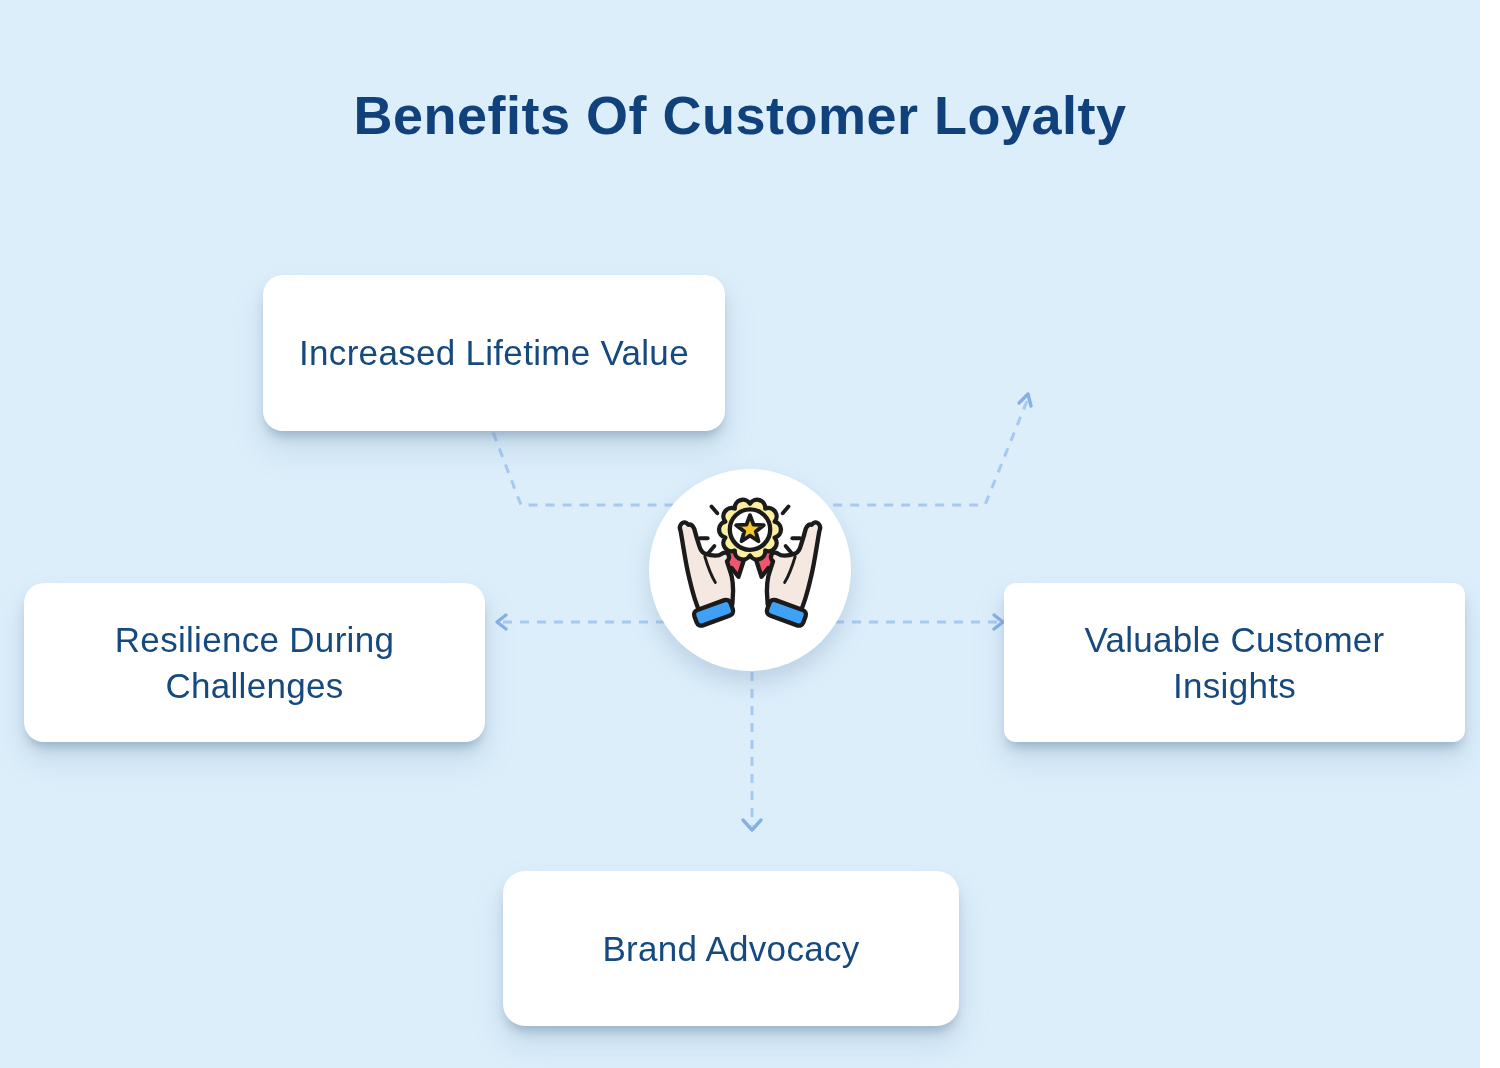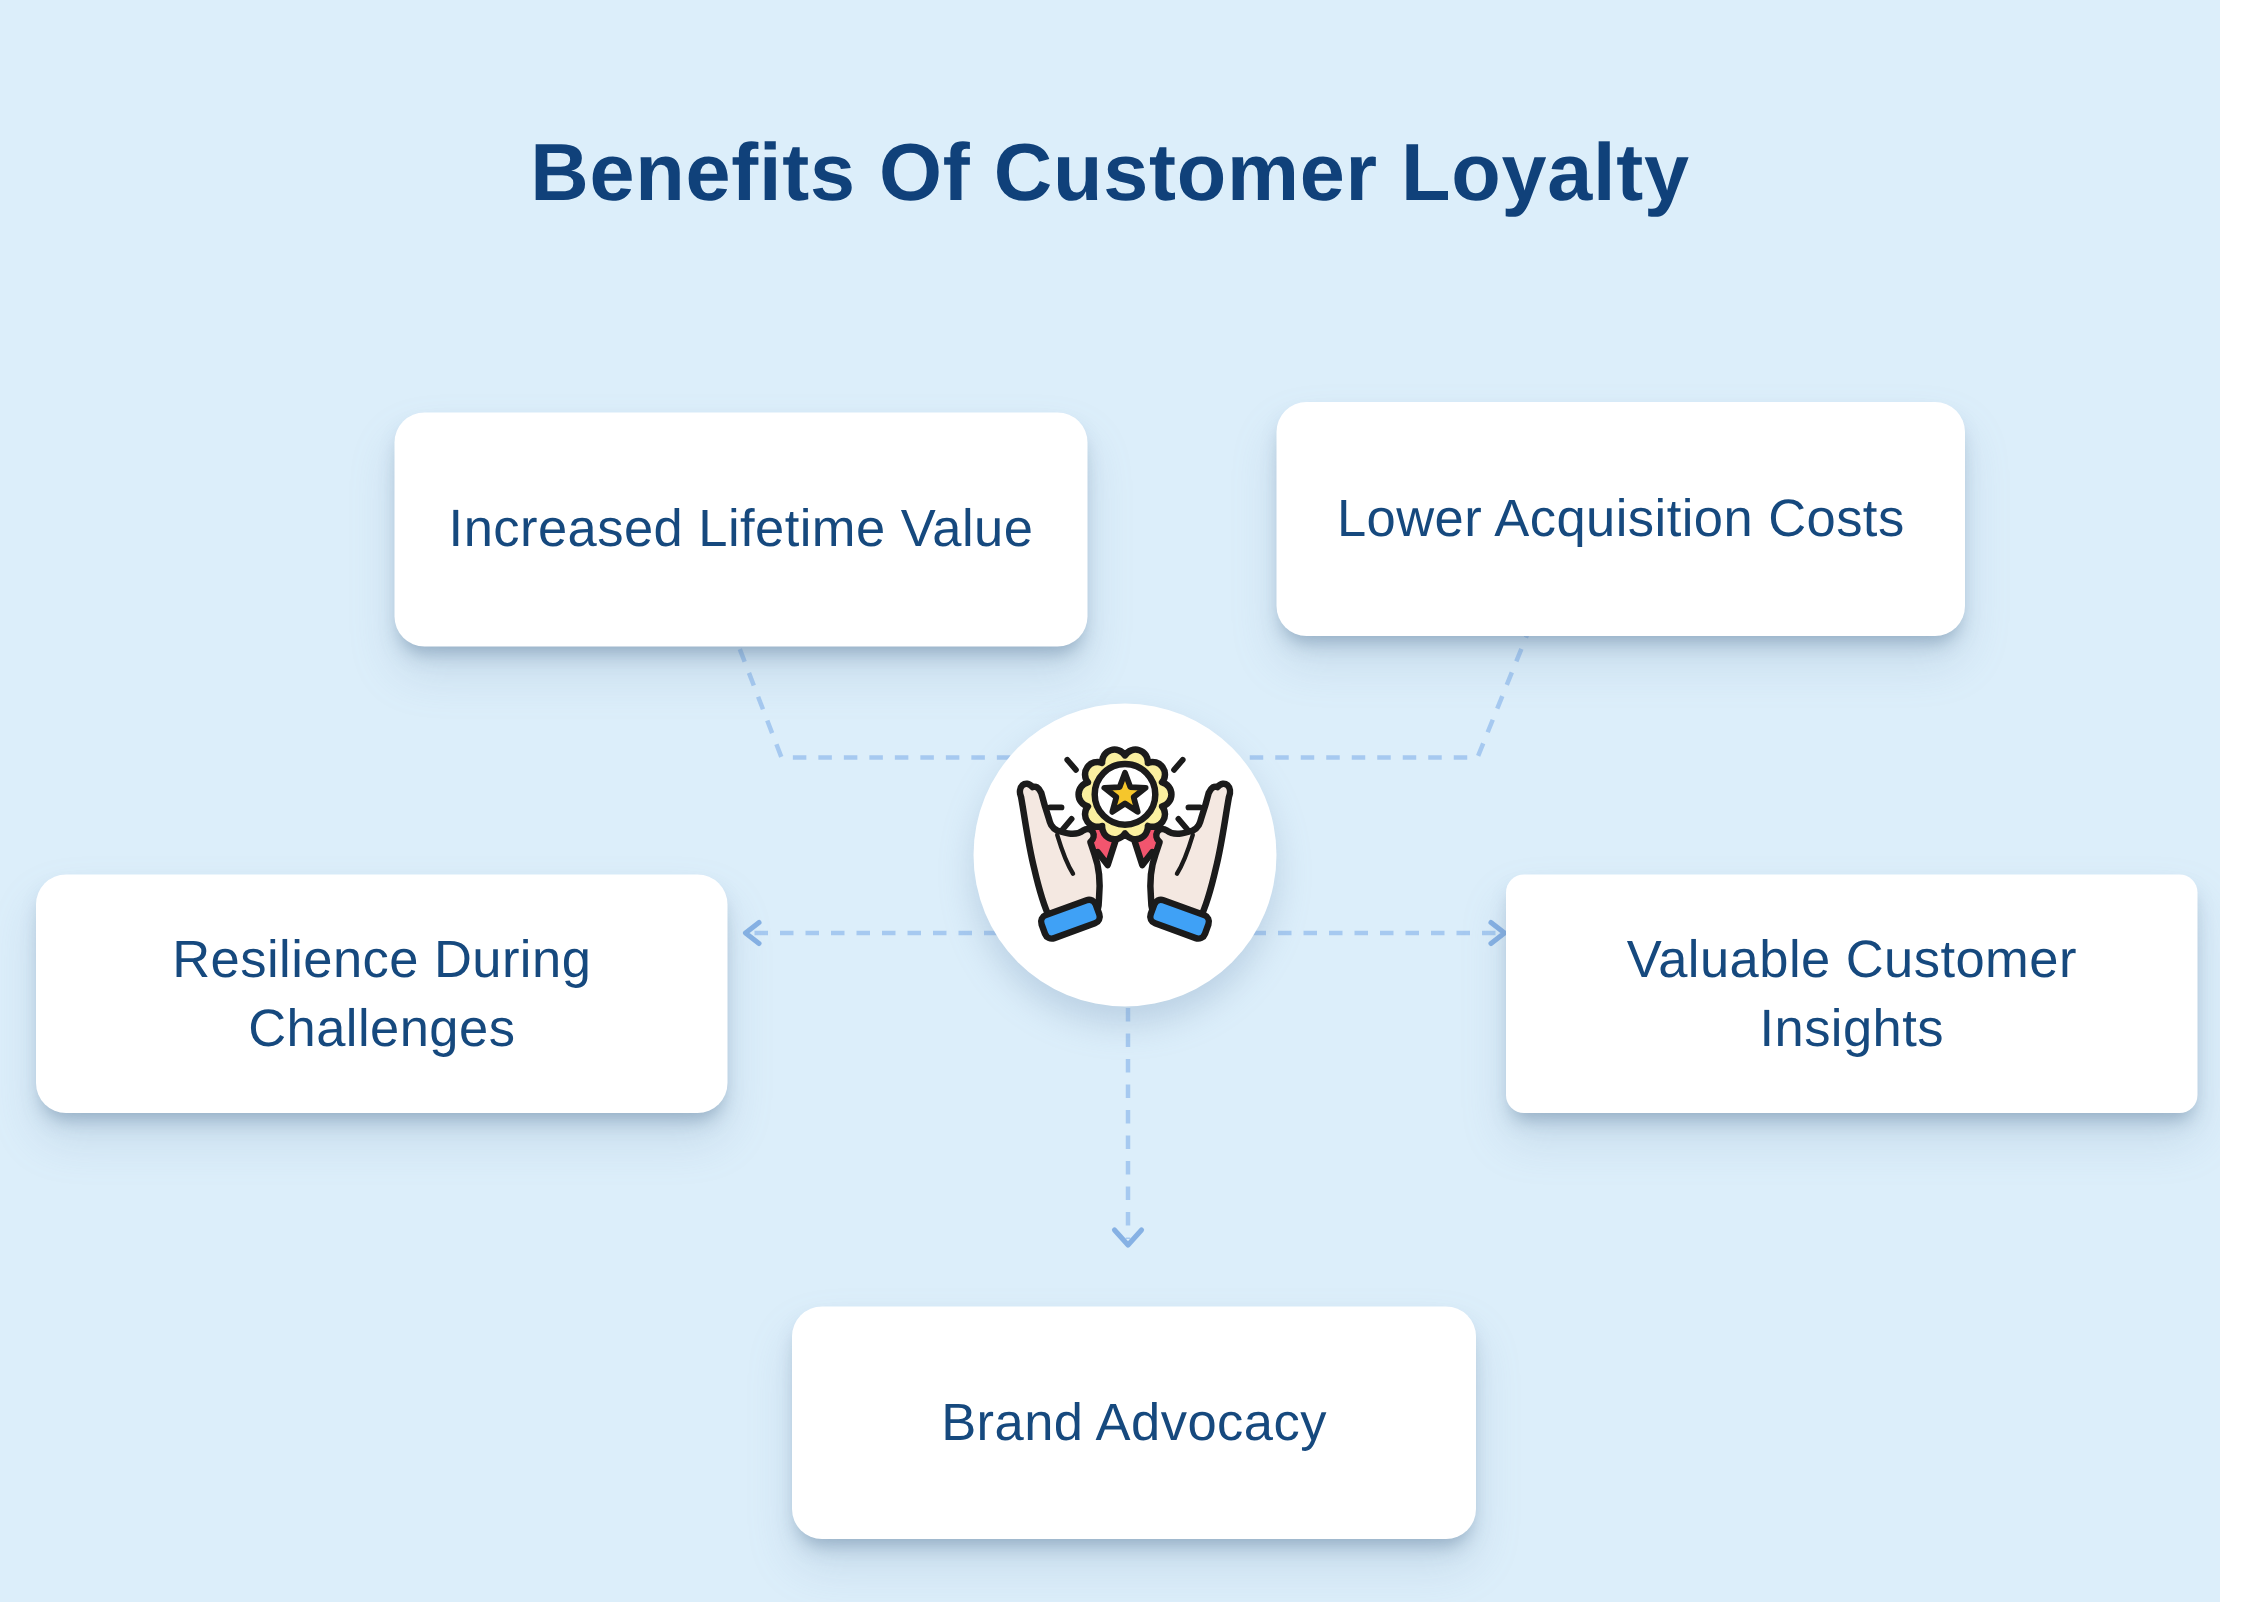--- a/index.html
+++ b/index.html
@@ -40,21 +40,21 @@
     padding:0 28px;
     box-sizing:border-box;
     box-shadow: 0 8px 12px -4px rgba(96,126,156,0.5), 0 18px 30px rgba(120,150,180,0.22);
     z-index:2;
     margin-top:40px;
   }
   .card-tl { left:263px; top:235px;  width:462px; height:156px; }
   .card-tr { left:851px; top:228px;  width:459px; height:156px; }
   .card-ml { left:24px;  top:543px;  width:461px; height:159px; }
   .card-mr { left:1004px;top:543px;  width:461px; height:159px;border-radius:12px; }
-  .card-b  { left:528px; top:831px;  width:456px; height:155px; }
+  .card-b  { left:503px; top:831px;  width:456px; height:155px;border-radius:22px; }
   .icon-circle {
     position:absolute;
     left:649px; top:469px;
     width:202px; height:202px;
     background:#ffffff;
     border-radius:50%;
     box-shadow: 0 12px 22px rgba(128,158,190,0.35);
     display:flex; align-items:center; justify-content:center;
     z-index:3;
   }
@@ -79,23 +79,20 @@
       <path d="M 506,615 L 497,622 L 506,629"></path>
       <path d="M 994,615 L 1003,622 L 994,629"></path>
       <path d="M 743,820 L 752,830 L 761,820"></path>
     </g>
   </svg>
 
   <div class="title">Benefits Of Customer Loyalty</div>
 
   <div class="card card-tl">
     <span>Increased Lifetime Value</span>
-  </div>
-  <div class="card card-tr">
-    <span>Lower Acquisition Costs</span>
   </div>
   <div class="card card-ml">
     <span>Resilience During Challenges</span>
   </div>
   <div class="card card-mr">
     <span>Valuable Customer Insights</span>
   </div>
   <div class="card card-b">
     <span>Brand Advocacy</span>
   </div>

